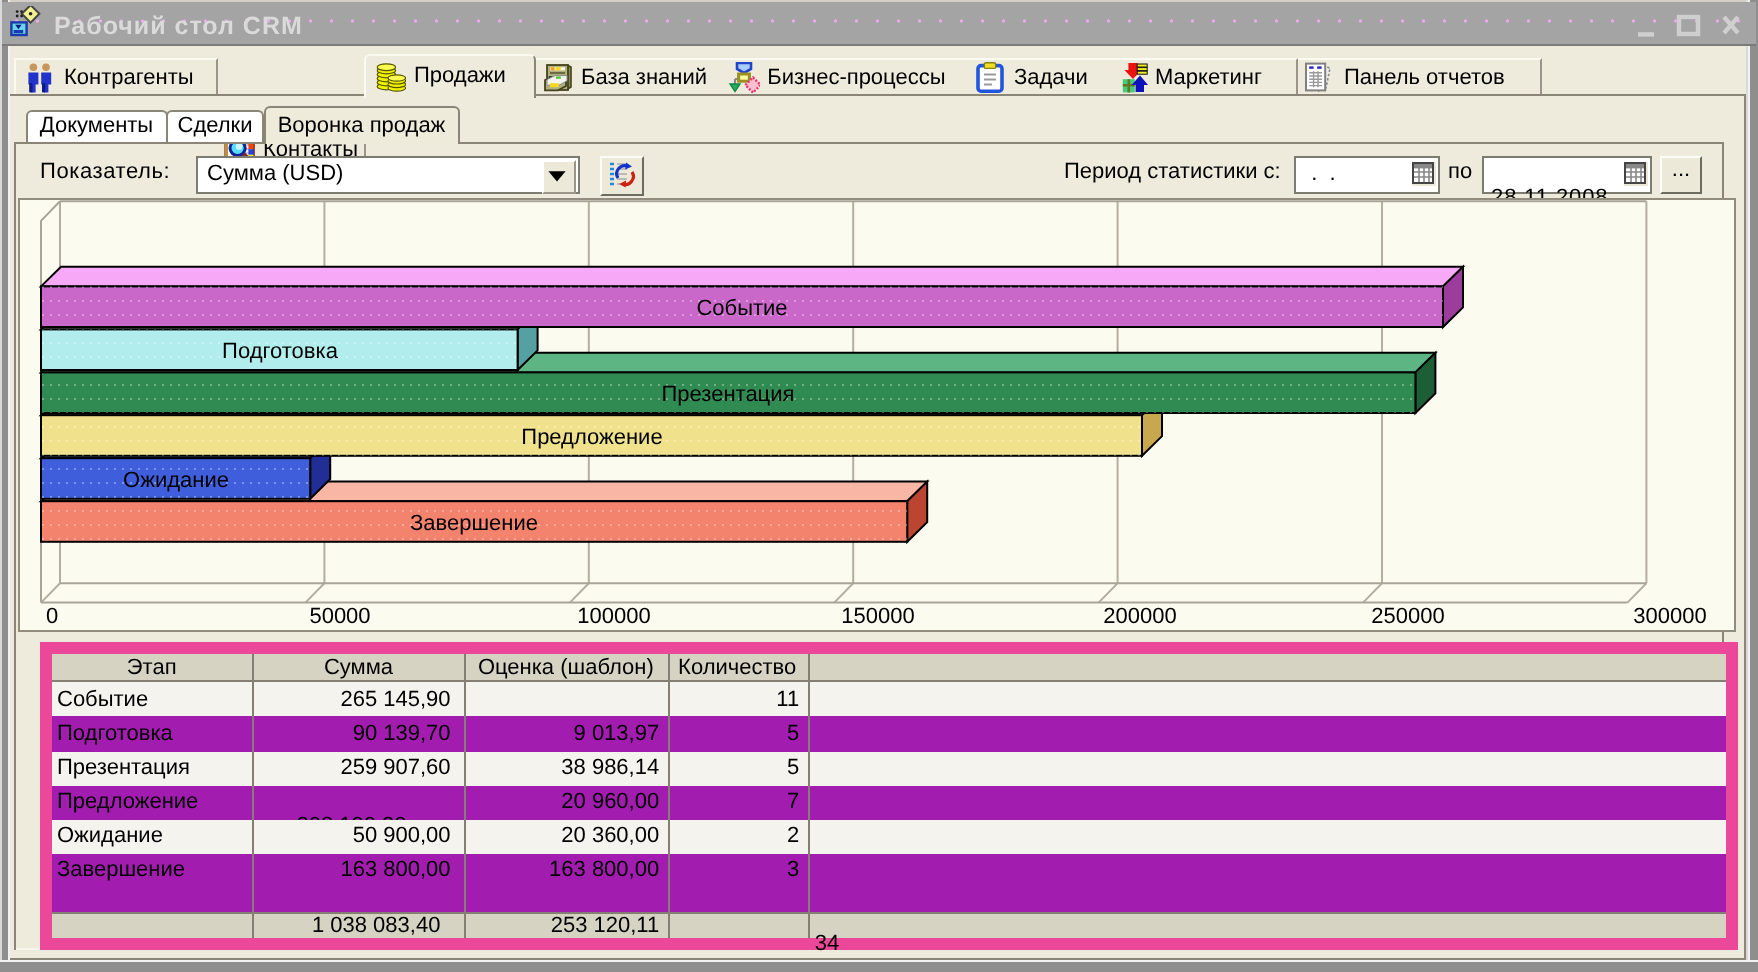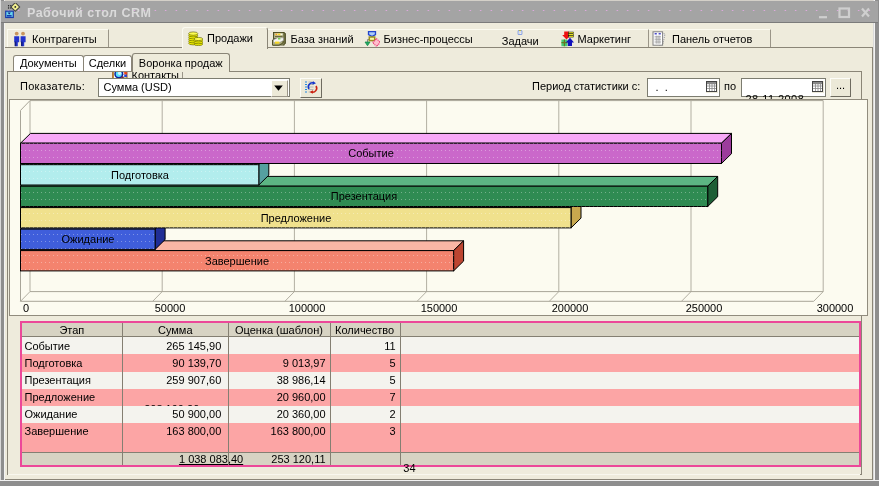--- a/index.html
+++ b/index.html
@@ -127,21 +127,21 @@
   <div class="tab1" style="left:359.6px;width:123px;">
     <svg width="16" height="16" viewBox="0 0 16 16">
       <path d="M8 3.5 v3 M3.5 8.5 h9 M3.5 8.5 v2.5 M12.5 8.5 v2" stroke="#888" stroke-width="1.1" fill="none"></path>
       <path d="M4.5 0.5 h7 v3 l-3.5 2 l-3.5 -2 Z" fill="#aaccf8" stroke="#2244cc" stroke-width="1.3"></path>
       <rect x="5.3" y="6" width="5.4" height="3.6" fill="#f8f8a0" stroke="#999020" stroke-width="1.5"></rect>
       <path d="M1 11 h5 L3.5 14.8 Z" fill="#22aa66" stroke="#118844" stroke-width=".7"></path>
       <rect x="9.8" y="8.8" width="5.4" height="5.4" transform="rotate(45 12.5 11.5)" fill="#ffc0cc" stroke="#ee3377" stroke-width="1.2" stroke-dasharray="1 .8"></rect>
     </svg>
     <span>Бизнес-процессы</span>
     </div>
-  <div class="tab1" style="left:483px;width:70.5px;flex-direction:column;">
+  <div class="tab1" style="left:483px;width:70.5px;">
     <svg width="16" height="16" viewBox="0 0 16 16">
       <rect x="2" y="1.8" width="12" height="12.8" rx="1.5" fill="#fff" stroke="#2255dd" stroke-width="1.8"></rect>
       <rect x="5.2" y="0.4" width="5.6" height="2.8" rx=".6" fill="#f0e020" stroke="#888010" stroke-width=".7"></rect>
       <path d="M5 6.2 h6 M5 8.7 h6 M5 11.2 h4" stroke="#999" stroke-width="1"></path>
     </svg>
     <span>Задачи</span>
     </div>
   <div class="tab1" style="left:648px;width:121.5px;">
     <svg width="16" height="16" viewBox="0 0 16 16">
       <path d="M9.5 2 L13 3 L11 13 L7.5 14.5 Z" fill="#eee" stroke="#888" stroke-width=".8" stroke-dasharray="1.2 1"></path>
@@ -272,21 +272,21 @@
         <rect x="20.5" y="143.2" width="701.0" height="20.3" fill="url(#dotty)" stroke="none"></rect>
 </g>
 <text x="371" y="157.4" font-size="11" text-anchor="middle" fill="#000">Событие</text>
 <text x="140" y="178.9" font-size="11" text-anchor="middle" fill="#000">Подготовка</text>
 <text x="364" y="200.4" font-size="11" text-anchor="middle" fill="#000">Презентация</text>
 <text x="296" y="221.8" font-size="11" text-anchor="middle" fill="#000">Предложение</text>
 <text x="88" y="243.3" font-size="11" text-anchor="middle" fill="#000">Ожидание</text>
 <text x="237" y="264.8" font-size="11" text-anchor="middle" fill="#000">Завершение</text>
 </svg>
 </div>
-<div id="table" class="abs" style="left:19.5px;top:320.5px;width:837px;height:142px;border:2px solid #ec4899;background:#fca5a5;z-index:2;">
+<div id="table" class="abs" style="left:19.5px;top:320.5px;width:837px;height:142px;border:6px solid #ec4899;background:#a21caf;z-index:2;">
 <div class="abs pgdots" style="left:0;top:0;width:837px;height:13.9px;background:#d7d3c3;border-bottom:1px solid #847f72;"></div>
 <div class="abs" style="left:0.0px;top:1px;width:100.7px;text-align:center;">Этап</div>
 <div class="abs" style="left:100.7px;top:1px;width:106.1px;text-align:center;">Сумма</div>
 <div class="abs" style="left:206.8px;top:1px;width:101.3px;text-align:center;">Оценка (шаблон)</div>
 <div class="abs" style="left:308.1px;top:1px;width:70.0px;text-align:center;">Количество</div>
 <div class="abs" style="left:0;top:14.9px;width:837px;height:17.06px;background:#f4f3ee;"></div>
 <div class="abs" style="left:3px;top:17.4px;">Событие</div>
 <div class="abs" style="left:100.7px;top:17.4px;width:99.1px;text-align:right;">265 145,90</div>
 <div class="abs" style="left:308.1px;top:17.4px;width:66.0px;text-align:right;">11</div>
 <div class="abs" style="left:0;top:32.0px;width:837px;height:17.06px;"></div>
@@ -308,21 +308,21 @@
 <div class="abs" style="left:3px;top:85.6px;">Ожидание</div>
 <div class="abs" style="left:100.7px;top:85.6px;width:99.1px;text-align:right;">50 900,00</div>
 <div class="abs" style="left:206.8px;top:85.6px;width:97.3px;text-align:right;">20 360,00</div>
 <div class="abs" style="left:308.1px;top:85.6px;width:66.0px;text-align:right;">2</div>
 <div class="abs" style="left:0;top:100.2px;width:837px;height:17.06px;"></div>
 <div class="abs" style="left:3px;top:102.7px;">Завершение</div>
 <div class="abs" style="left:100.7px;top:102.7px;width:99.1px;text-align:right;">163 800,00</div>
 <div class="abs" style="left:206.8px;top:102.7px;width:97.3px;text-align:right;">163 800,00</div>
 <div class="abs" style="left:308.1px;top:102.7px;width:66.0px;text-align:right;">3</div>
 <div class="abs pgdots" style="left:0;top:129.1px;width:837px;height:12.9px;background:#d7d3c3;border-top:1px solid #847f72;"></div>
-<div class="abs" style="left:100.7px;top:130.5px;width:121px;text-align:right;text-decoration:underline;">1 038 083,40</div>
+<div class="abs" style="left:100.7px;top:130.5px;width:94px;text-align:right;">1 038 083,40</div>
 <div class="abs" style="left:206.8px;top:130.5px;width:97.3px;text-align:right;">253 120,11</div>
 <div class="abs" style="left:308.1px;top:139px;width:66.0px;text-align:right;padding-left:20px;">34</div>
 <div class="abs" style="left:100.7px;top:0;width:1px;height:142px;background:#847f72;"></div>
 <div class="abs" style="left:206.8px;top:0;width:1px;height:142px;background:#847f72;"></div>
 <div class="abs" style="left:308.1px;top:0;width:1px;height:142px;background:#847f72;"></div>
 <div class="abs" style="left:378.1px;top:0;width:1px;height:142px;background:#847f72;"></div>
 </div>
 <div class="abs" style="left:4.5px;top:479px;width:868px;height:1px;background:#8a8577;z-index:1;"></div>
 <div class="abs" style="left:8px;top:474px;width:852px;height:1px;background:#f8f7ee;z-index:1;"></div>
 <div class="abs" style="left:872px;top:47px;width:1px;height:433px;background:#8a8577;z-index:1;"></div>

